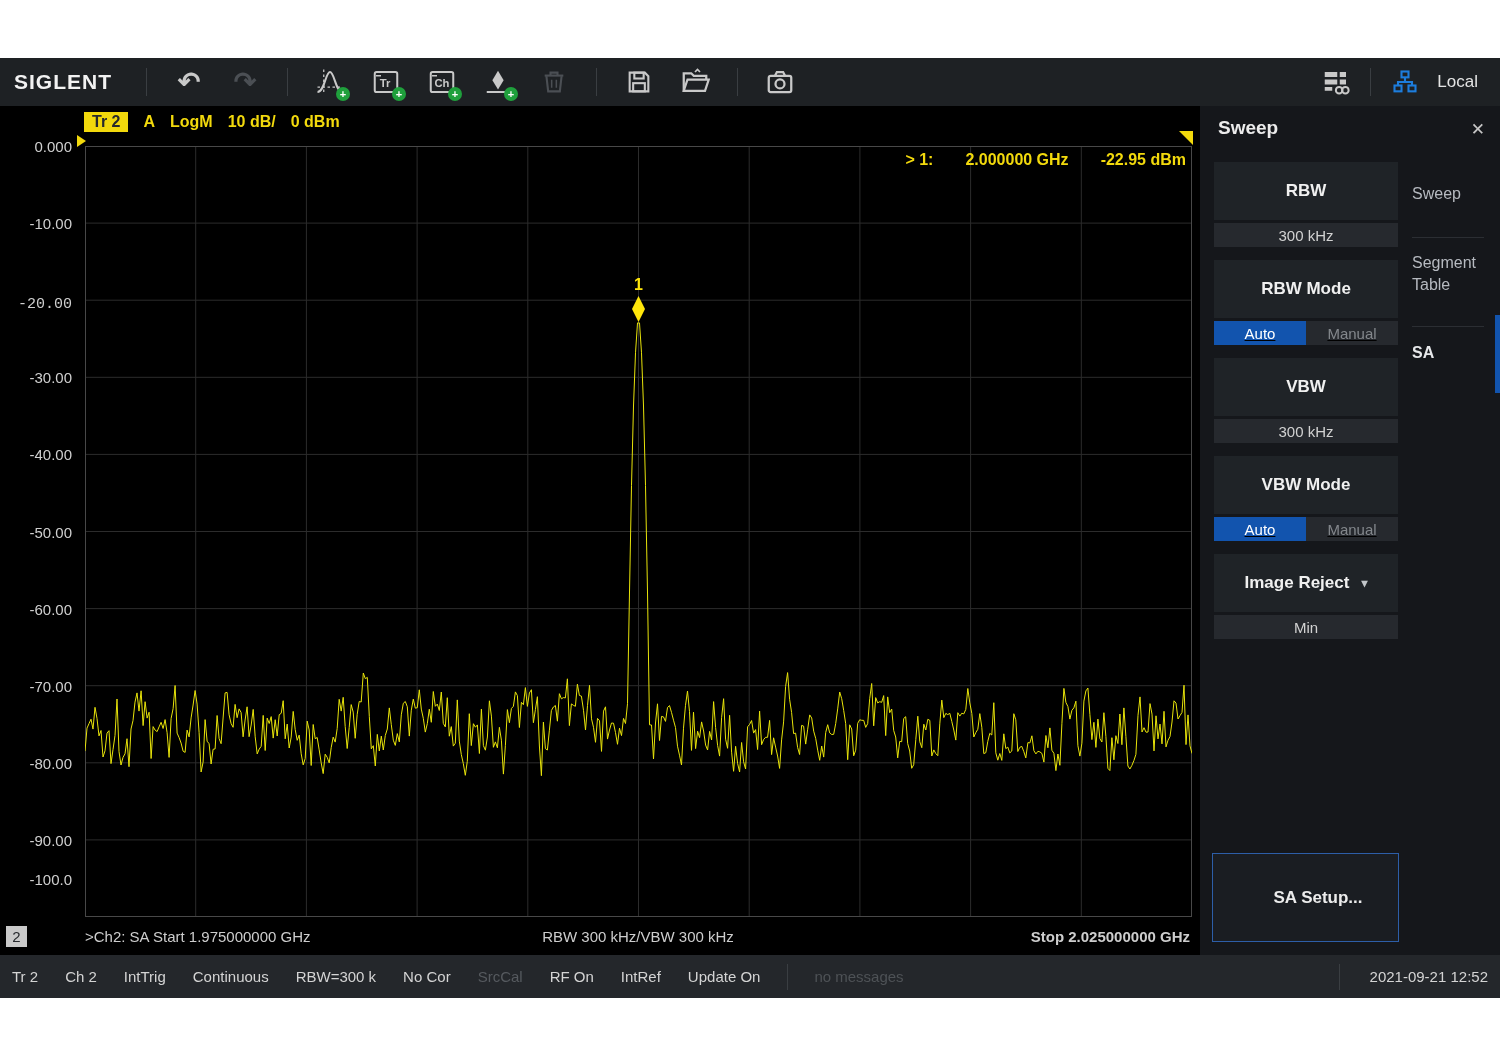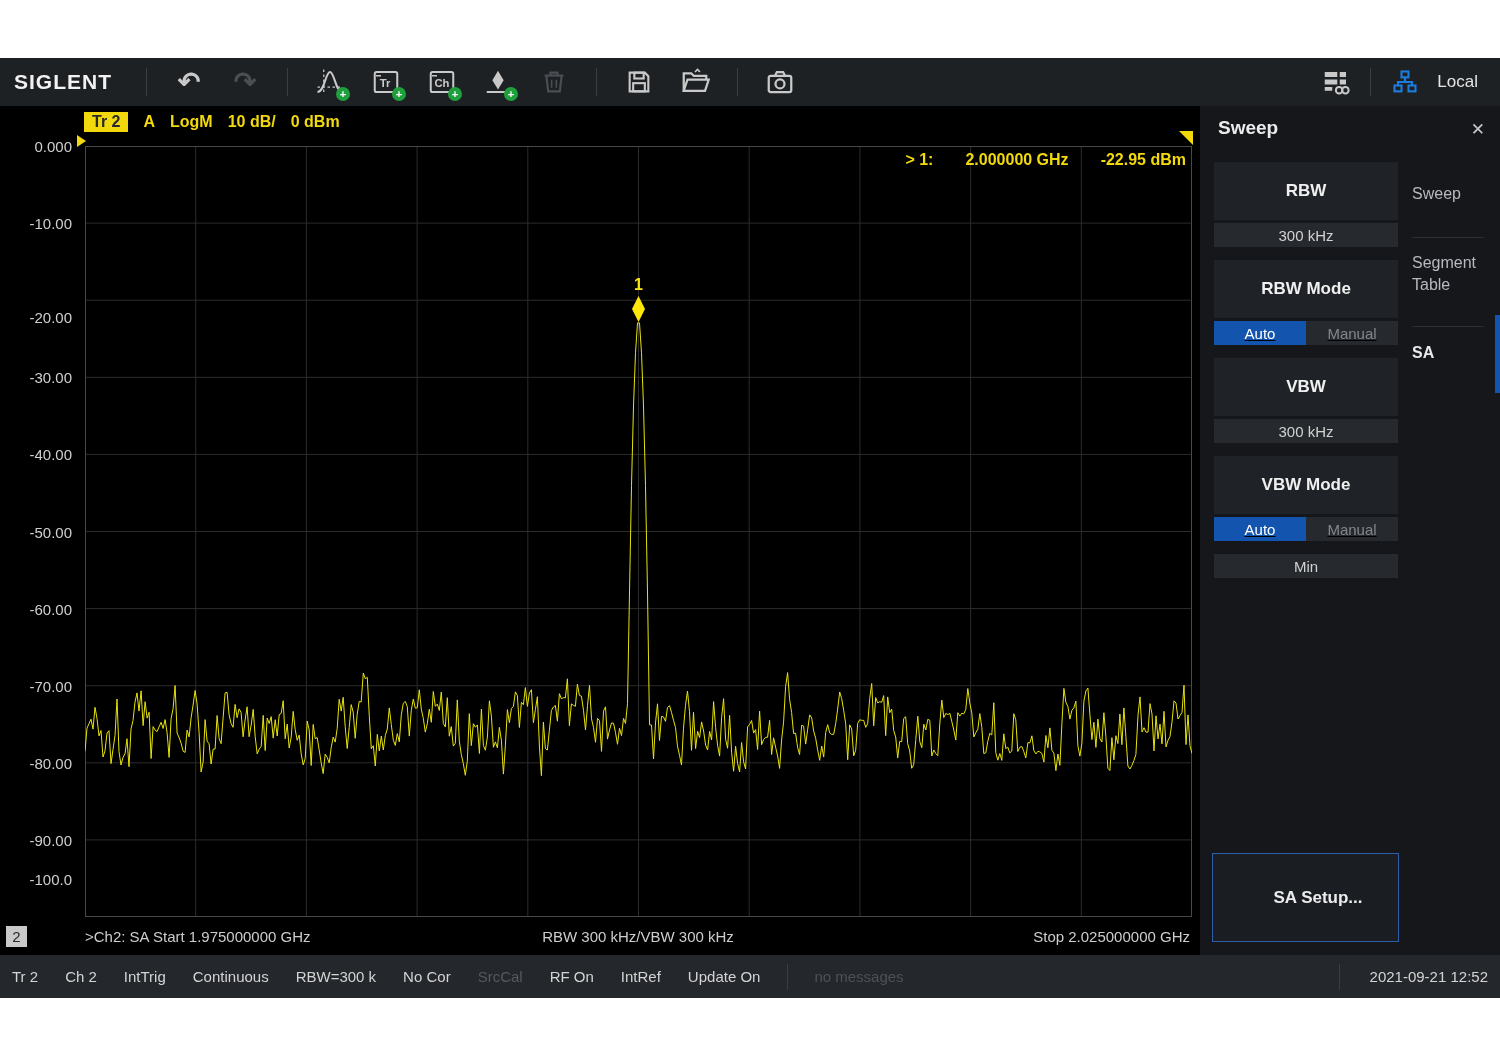--- a/index.html
+++ b/index.html
@@ -40,21 +40,21 @@
   .ref-tri { position: absolute; left: 77px; top: 29px; width: 0; height: 0;
              border-left: 9px solid #f2d90c; border-top: 6px solid transparent; border-bottom: 6px solid transparent; }
   .corner-tri { position: absolute; left: 1179px; top: 25px; width: 0; height: 0;
                 border-top: 14px solid #f2d90c; border-left: 14px solid transparent; }
   .chart-footer { position: absolute; left: 0; top: 819px; width: 1200px; height: 28px;
                   color: #cdcdcd; font-size: 15px; }
   .ch-badge { position: absolute; left: 6px; top: 1px; width: 21px; height: 21px; background: #c9c9c9;
               color: #26292d; display: flex; align-items: center; justify-content: center; font-size: 15px; }
   .f-start { position: absolute; left: 85px; top: 3px; }
   .f-bw { position: absolute; left: 638px; top: 3px; transform: translateX(-50%); }
-  .f-stop { position: absolute; right: 10px; top: 3px; }
+  .f-stop { position: absolute; right: 10px; top: 3px; font-weight: bold; }
 
   
   .sidebar { position: absolute; left: 1200px; top: 48px; width: 300px; height: 849px; background: #15171b; }
   .sb-hdr { position: absolute; top: 11px; left: 18px; font-size: 19px; font-weight: 700; color: #ececec; }
   .sb-close { position: absolute; top: 13px; right: 15px; color: #c6c6c6; font-size: 17px; }
   .controls { position: absolute; left: 14px; top: 56px; width: 184px; }
   .blk { margin-bottom: 13px; }
   .blk-label { height: 58px; background: #1f2327; display: flex; align-items: center; justify-content: center;
                color: #f0f0f0; font-weight: 700; font-size: 17px; gap: 12px; }
   .blk-value { margin-top: 3px; height: 24px; background: #26292e; display: flex; align-items: center;
@@ -213,21 +213,21 @@
     <div class="trace-hdr">
       <span class="tr-badge">Tr 2</span>
       <span>A</span>
       <span>LogM</span>
       <span>10 dB/</span>
       <span>0 dBm</span>
     </div>
     <div class="ylabels">
         <div class="ylab" style="top: 0px;">0.000</div>
         <div class="ylab" style="top: 77.1px;">-10.00</div>
-        <div class="ylab" style="top: 171px;">-20.00</div>
+        <div class="ylab" style="top: 158px; font-family: Liberation Mono, monospace;">-20.00</div>
         <div class="ylab" style="top: 231.3px;">-30.00</div>
         <div class="ylab" style="top: 308.4px;">-40.00</div>
         <div class="ylab" style="top: 385.5px;">-50.00</div>
         <div class="ylab" style="top: 462.6px;">-60.00</div>
         <div class="ylab" style="top: 539.7px;">-70.00</div>
         <div class="ylab" style="top: 616.8px;">-80.00</div>
         <div class="ylab" style="top: 693.9px;">-90.00</div>
         <div class="ylab" style="top: 733px; margin-left: 20px;">-100.0</div>
       </div>
     <div class="ref-tri"></div>
@@ -300,20 +300,24 @@
       <div class="blk">
         <div class="blk-label">
           <span>VBW Mode</span>
         </div>
         <div class="blk-toggle">
           <span class="tg sel">Auto</span>
           <span class="tg unsel">Manual</span>
         </div>
       </div>
       <div class="blk">
+        <div class="blk-label">
+          <span>Image Reject</span>
+          <span class="caret">▾</span>
+        </div>
         <div class="blk-value">Min</div>
       </div>
     </div>
 
     <div class="sa-setup">SA Setup...</div>
 
     <div class="tabs">
       <span class="tab" style="top:3px">Sweep</span>
       <div class="tab-div" style="top:55px"></div>
       <span class="tab" style="top:70px; line-height:22px; width:78px">Segment Table</span>

